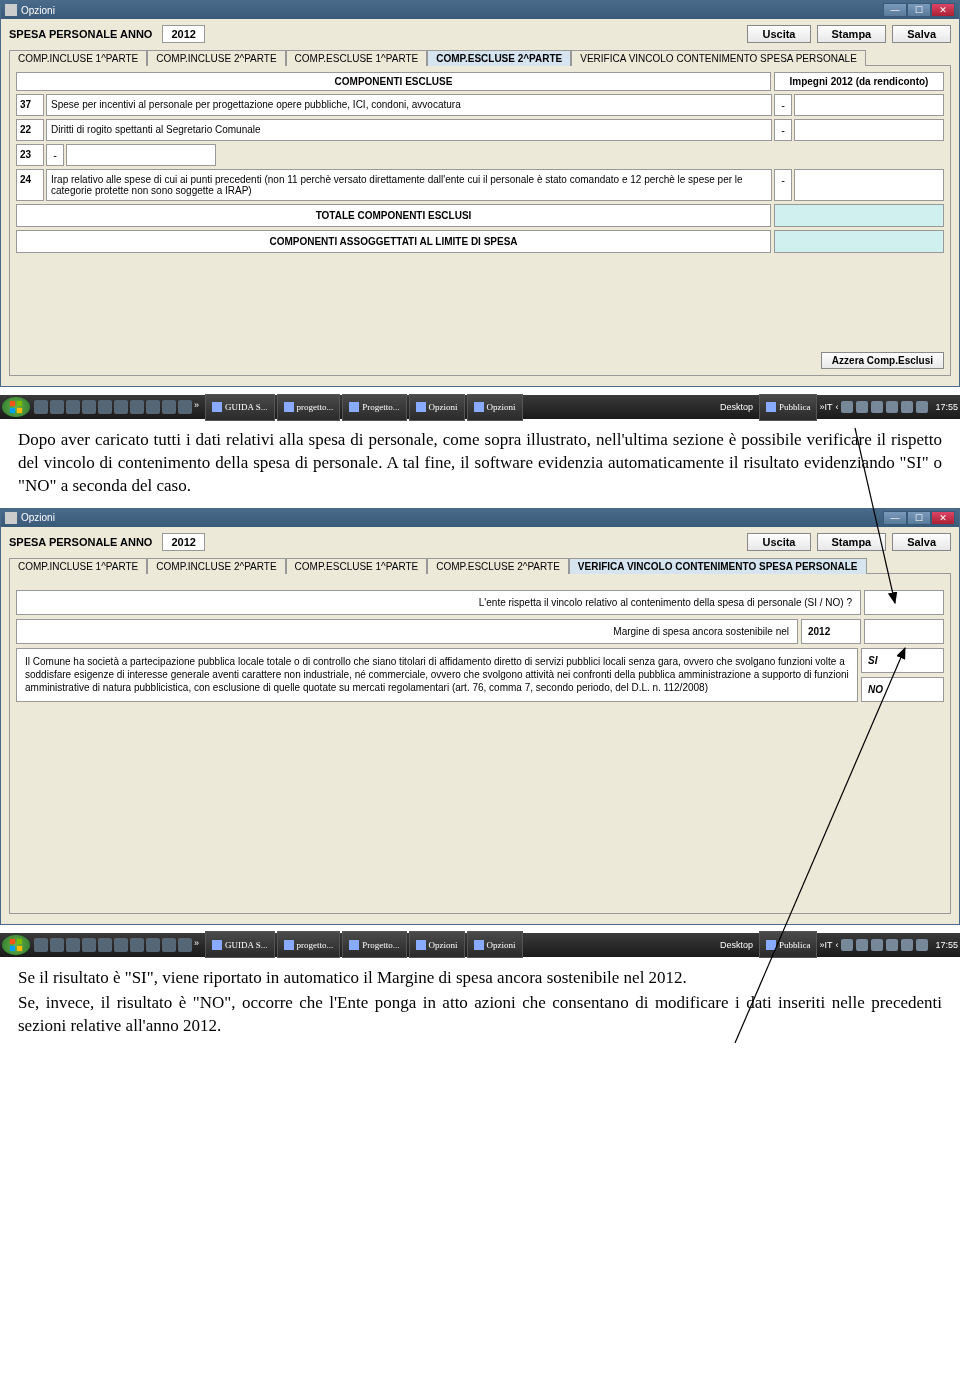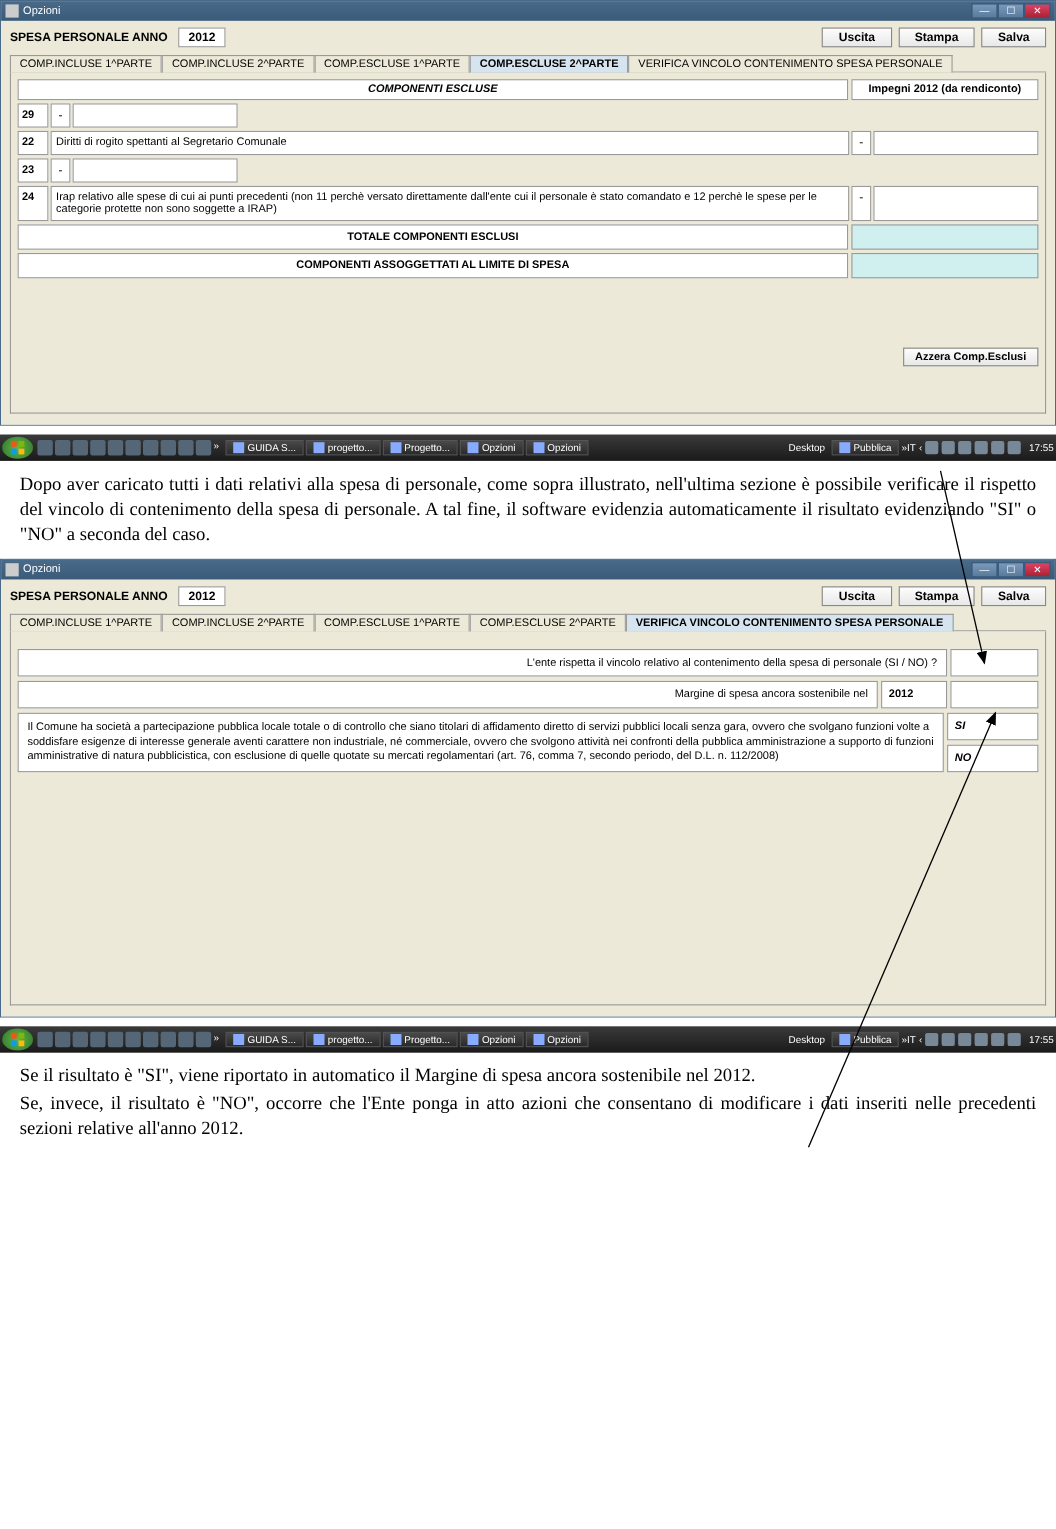--- a/index.html
+++ b/index.html
@@ -25,43 +25,43 @@
   
   
   .tabs { display: flex; border-bottom: 1px solid #999; margin-bottom: 0; }
   .tab { border: 1px solid #999; border-bottom: none; background: #ece9d8; padding: 2px 8px; font-size: 10px; margin-right: 0; cursor: pointer; position: relative; top: 1px; }
   .tab.active { background: #d6e4f0; font-weight: bold; }
   
   .panel { border: 1px solid #999; border-top: none; background: #ece9d8; padding: 6px; }
   
   
   .th-row { display: flex; margin-bottom: 3px; }
-  .th-desc { flex: 1; border: 1px solid #999; background: #fff; text-align: center; font-weight: bold; padding: 3px; font-size: 10px; font-style: italic; }
+  .th-desc { flex: 1; border: 1px solid #999; background: #fff; text-align: center; font-weight: bold; padding: 3px; font-size: 10px; }
   .th-imp { width: 170px; border: 1px solid #999; background: #fff; text-align: center; font-weight: bold; padding: 3px; font-size: 10px; margin-left: 3px; }
   
   .row { display: flex; margin-bottom: 3px; }
   .c-num { width: 28px; border: 1px solid #999; background: #fff; padding: 4px 3px; font-size: 10px; font-weight: bold; text-align: left; }
   .c-desc { flex: 1; border: 1px solid #999; background: #fff; padding: 4px 4px; font-size: 10px; margin-left: 2px; }
   .c-sign { width: 18px; border: 1px solid #999; background: #fff; padding: 4px 0; text-align: center; font-size: 11px; margin-left: 2px; }
   .c-val { width: 150px; border: 1px solid #999; background: #fff; padding: 3px; margin-left: 2px; }
   
   .tot-row { display: flex; margin-bottom: 3px; }
   .tot-lbl { flex: 1; border: 1px solid #999; background: #fff; padding: 5px; text-align: center; font-weight: bold; font-size: 10px; }
   .tot-val { width: 170px; border: 1px solid #999; background: #d0f0f0; padding: 5px; margin-left: 3px; }
   
-  .azz-btn { float: right; border: 1px solid #888; background: linear-gradient(#fdfdfd, #e8e8e8); padding: 2px 10px; font-size: 10px; font-weight: bold; margin-top: 60px; }
+  .azz-btn { float: right; border: 1px solid #888; background: linear-gradient(#fdfdfd, #e8e8e8); padding: 2px 10px; font-size: 10px; font-weight: bold; margin-top: 96px; }
   .panel1 { min-height: 310px; }
   
   
   .taskbar { height: 24px; background: linear-gradient(#3a3a3a, #1a1a1a); display: flex; align-items: center; padding: 0 2px; color: #fff; font-size: 9px; }
   .start-orb { width: 28px; height: 20px; background: radial-gradient(circle, #6ab04c, #2a7a2a); border-radius: 50%; margin-right: 4px; display:flex; align-items:center; justify-content:center; }
   .start-orb svg { width:14px; height:14px; }
   .tb-ql { display: flex; gap: 2px; margin-right: 6px; }
   .tb-ql-icon { width: 14px; height: 14px; background: #567; border-radius: 2px; }
-  .tb-task { background: linear-gradient(#4a4a4a, #2a2a2a); border: 1px solid #555; padding: 1px 6px; margin-right: 2px; font-size: 9px; height: 14px; display: flex; align-items: center; gap: 3px; }
+  .tb-task { background: linear-gradient(#4a4a4a, #2a2a2a); border: 1px solid #555; padding: 1px 6px; margin-right: 2px; font-size: 9px; height: 27px; display: flex; align-items: center; gap: 3px; font-family: Liberation Serif, serif; }
   .tb-task-icon { width: 10px; height: 10px; background: #8af; }
   .tb-spacer { flex: 1; }
   .tb-tray { display: flex; align-items: center; gap: 3px; font-size: 9px; }
   .tb-tray-icon { width: 12px; height: 12px; background: #789; border-radius: 2px; }
   .tb-clock { margin-left: 4px; }
   
   
   .para { font-family: Georgia, "Times New Roman", serif; font-size: 17px; line-height: 1.35; padding: 10px 18px; text-align: justify; }
   
   
@@ -107,21 +107,22 @@
       <div class="tab">COMP.ESCLUSE 1^PARTE</div>
       <div class="tab active">COMP.ESCLUSE 2^PARTE</div>
       <div class="tab">VERIFICA VINCOLO CONTENIMENTO SPESA PERSONALE</div>
     </div>
     <div class="panel panel1 clearfix">
       <div class="th-row">
         <div class="th-desc">COMPONENTI ESCLUSE</div>
         <div class="th-imp">Impegni 2012 (da rendiconto)</div>
       </div>
       <div class="row">
-        <div class="c-num">29</div>
+        <div class="c-num">37</div>
+        <div class="c-desc">Spese per incentivi al personale per progettazione opere pubbliche, ICI, condoni, avvocatura</div>
         <div class="c-sign">-</div>
         <div class="c-val"></div>
       </div>
       <div class="row">
         <div class="c-num">22</div>
         <div class="c-desc">Diritti di rogito spettanti al Segretario Comunale</div>
         <div class="c-sign">-</div>
         <div class="c-val"></div>
       </div>
       <div class="row">

